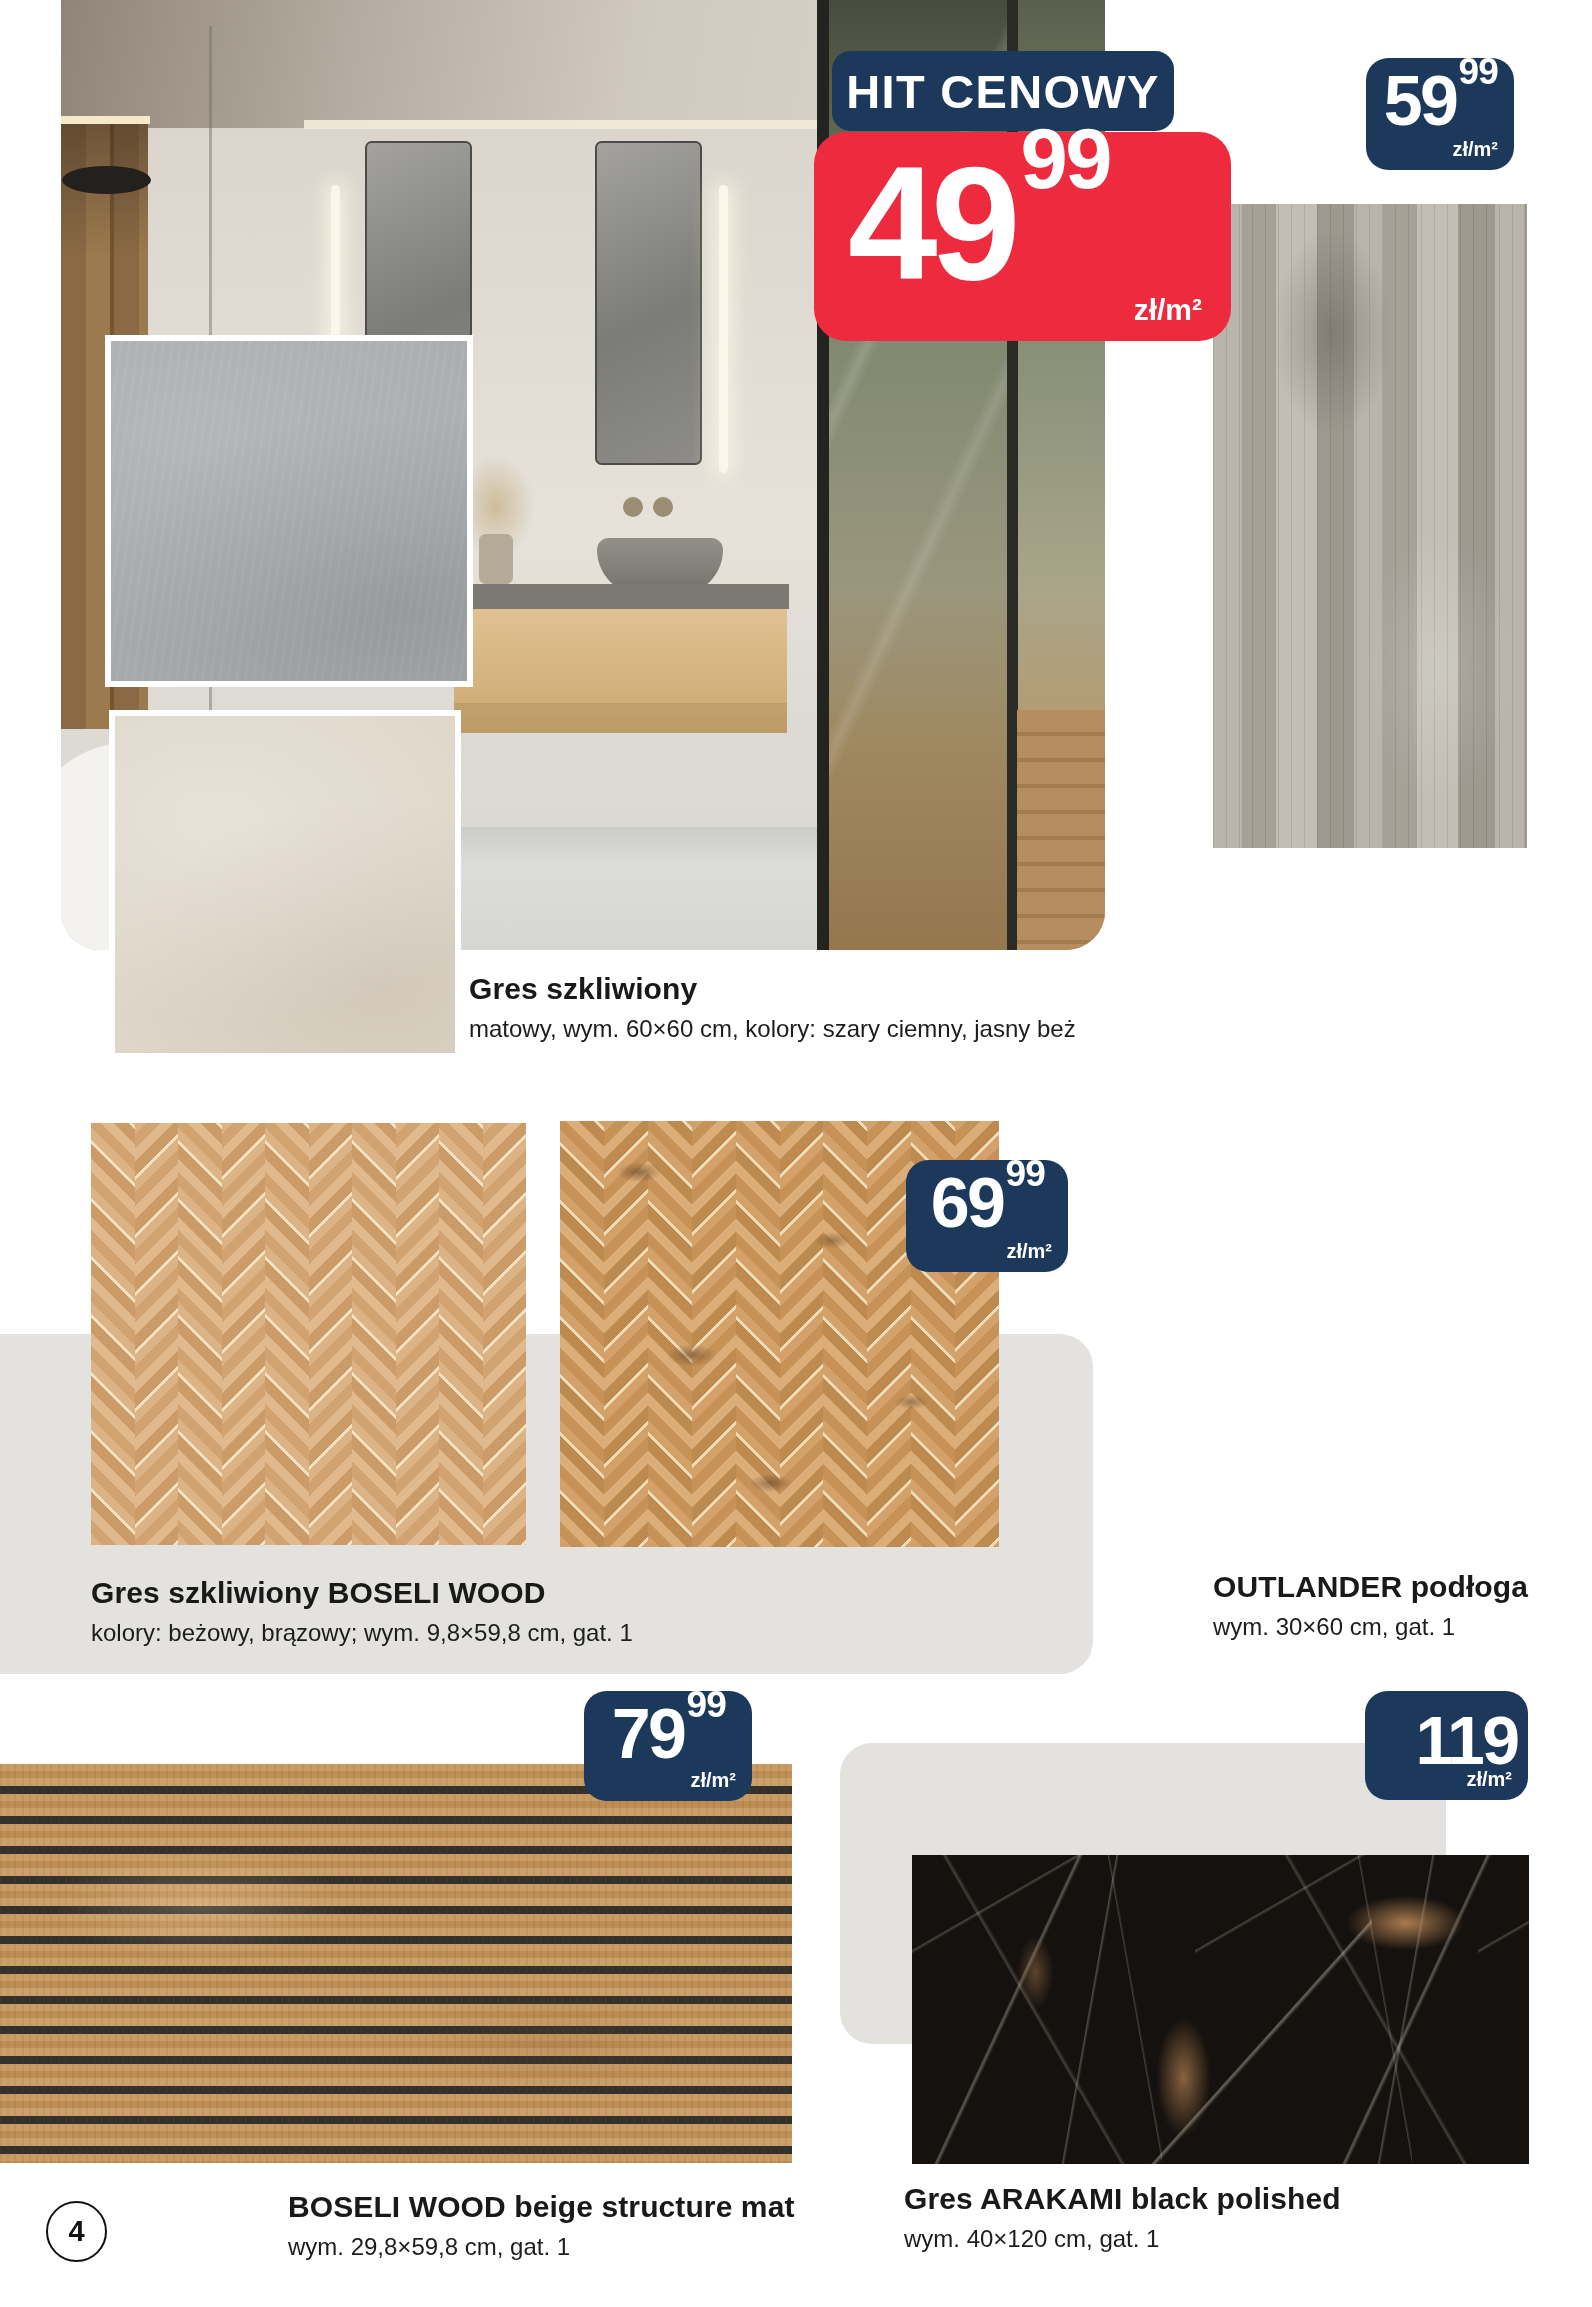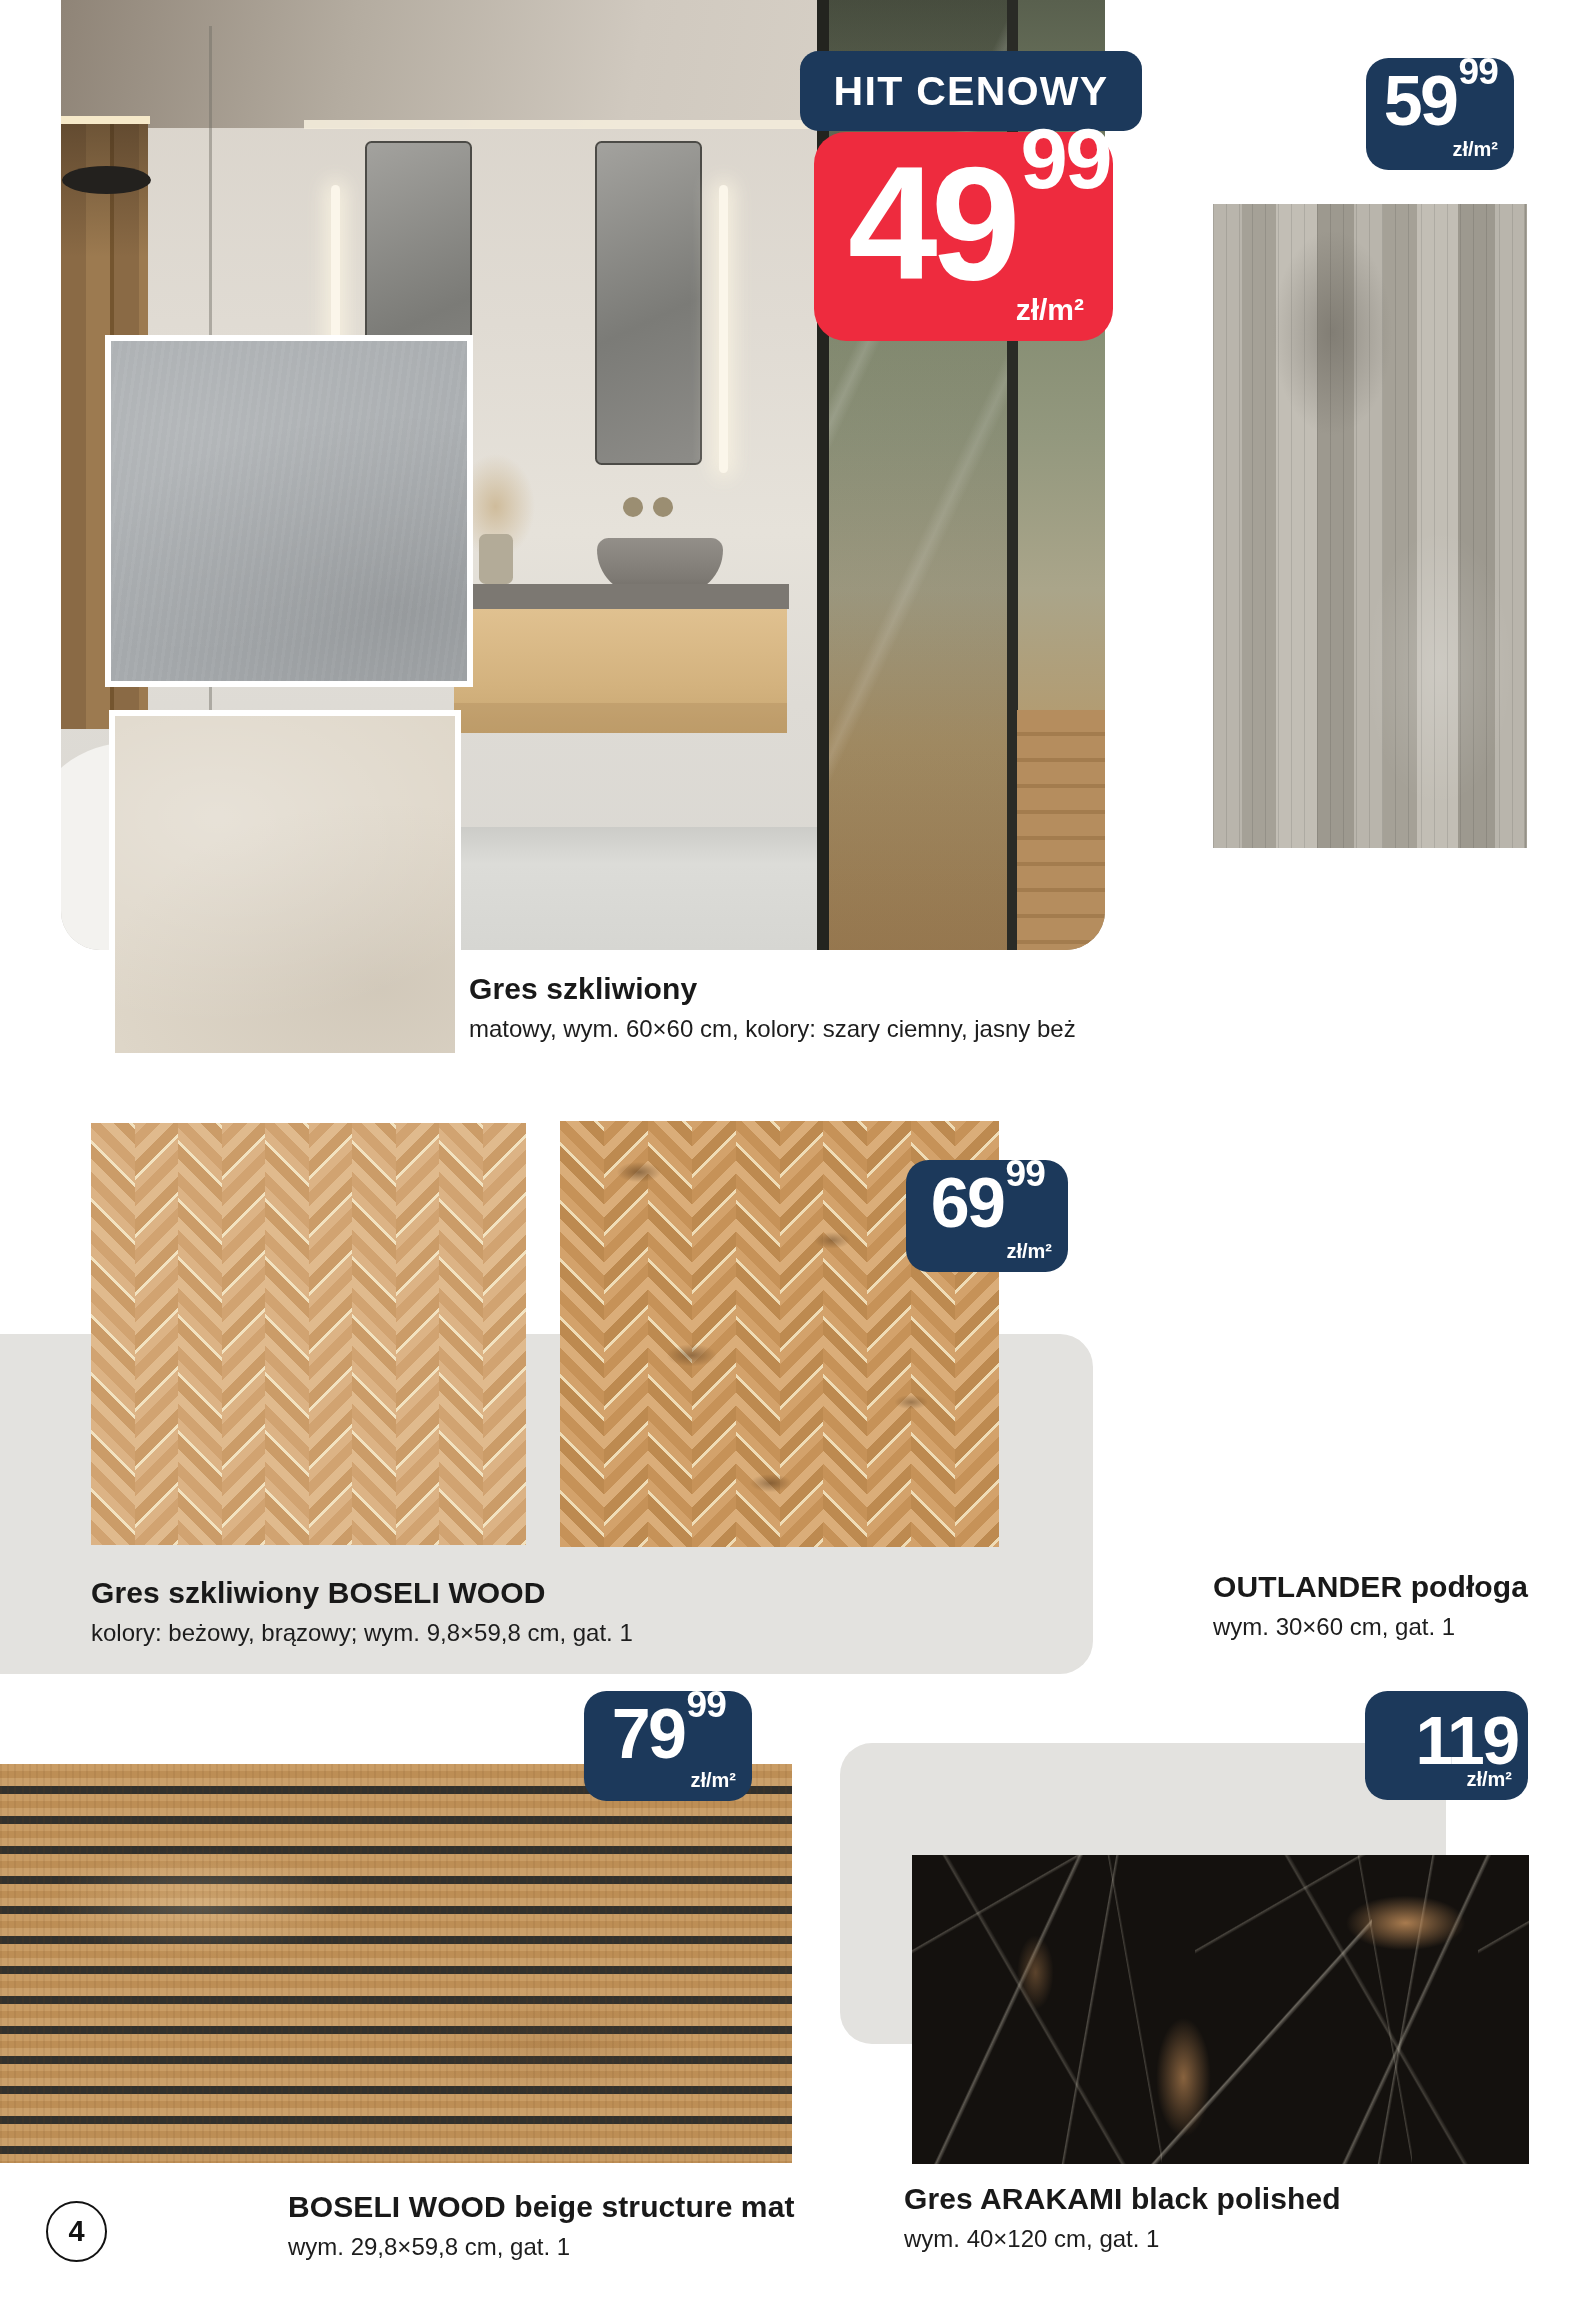--- a/index.html
+++ b/index.html
@@ -61,25 +61,25 @@
        background:radial-gradient(592px 329px at 22% 25%,rgba(255,255,255,.14),rgba(255,255,255,0) 70%),
                   radial-gradient(460px 276px at 80% 78%,rgba(0,0,0,.10),rgba(0,0,0,0) 70%),
                   repeating-linear-gradient(98deg,rgba(255,255,255,.05) 0 3.3px,rgba(255,255,255,0) 3.3px 8.5px),
                   #a7abae;}
   .swatch-beige{left:109px;top:710px;width:352px;height:349px;
        background:radial-gradient(460px 296px at 30% 30%,rgba(255,255,255,.28),rgba(255,255,255,0) 70%),
                   radial-gradient(395px 263px at 78% 80%,rgba(120,105,85,.12),rgba(120,105,85,0) 70%),
                   #ded6c8;}
 
   
-  .hit{left:800px;top:51px;width:342px;height:80px;border-radius:18.4px;background:var(--navy);
+  .hit{left:832px;top:51px;width:342px;height:80px;border-radius:18.4px;background:var(--navy);
        display:flex;align-items:center;justify-content:center;color:#fff;
-       font-size:41px;font-weight:800;letter-spacing:1.3px;z-index:6;}
+       font-size:47px;font-weight:800;letter-spacing:1.3px;z-index:6;}
   .pb{background:var(--navy);color:#fff;z-index:6;}
-  .pb-hero{left:814px;top:132px;width:299px;height:209px;border-radius:32px;background:var(--red);}
+  .pb-hero{left:814px;top:132px;width:417px;height:209px;border-radius:32px;background:var(--red);}
   .pb-hero .pb-num{position:absolute;left:34px;top:14.5px;font-size:161px;font-weight:800;line-height:.95;letter-spacing:-6.6px;}
   .pb-hero .pb-dec{font-size:85px;position:relative;top:-.42em;left:6.6px;letter-spacing:-2.6px;}
   .pb-hero .pb-unit{position:absolute;right:29px;bottom:14.5px;font-size:30px;font-weight:700;letter-spacing:0;}
   .pb-sm{width:148px;height:112px;border-radius:22.4px;}
   .pb-sm .pb-num{position:absolute;left:0;right:0;top:8px;text-align:center;font-size:70px;font-weight:800;letter-spacing:-2.6px;line-height:1;}
   .pb-sm .pb-dec{font-size:37px;position:relative;top:-.45em;left:2px;letter-spacing:-0.7px;}
   .pb-sm .pb-unit{position:absolute;right:16px;bottom:9.2px;font-size:20px;font-weight:700;}
   .pb-59{left:1366px;top:58px;}
   .pb-69{left:906px;top:1160px;width:162px;}
   .pb-79{left:584px;top:1691px;width:168px;height:110px;}

